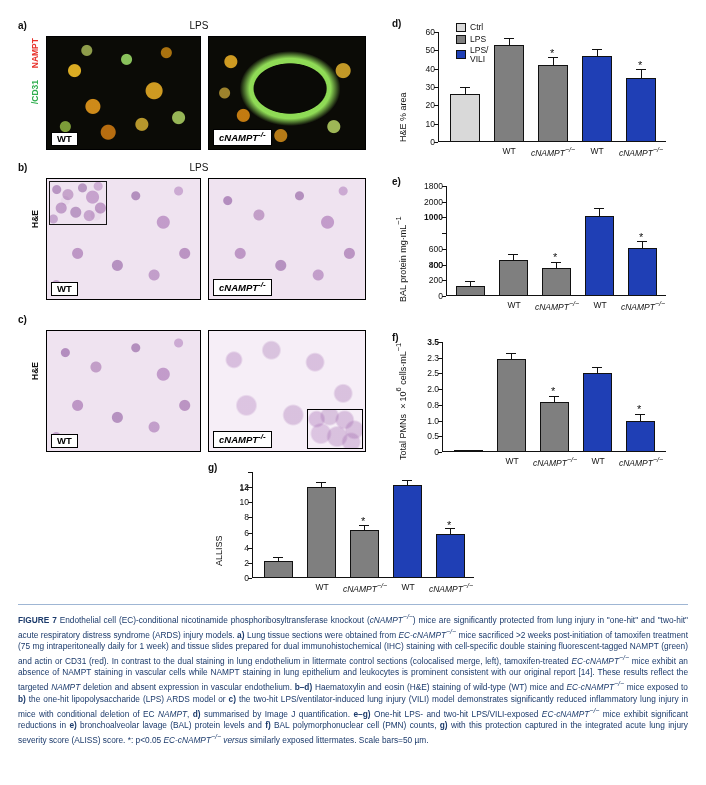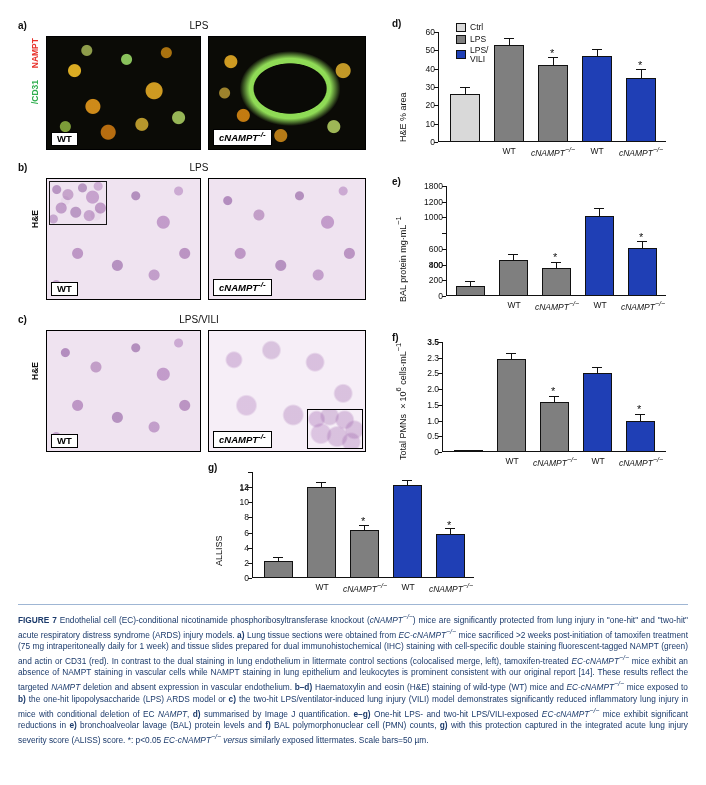--- a/index.html
+++ b/index.html
@@ -159,21 +159,20 @@
     </div>
     <div class="micro he-img" style="left:190px; top:16px; width:158px; height:122px;">
       <div class="img-tag">
         <span style="font-style:italic;">cNAMPT</span><sup style="font-style:italic;">-/-</sup>
       </div>
     </div>
   </div>
 
   <div class="micro-wrap" style="left:18px; top:314px; width:350px; height:140px;">
     <div class="panel-label" style="position:absolute; left:0; top:0;">c)</div>
-    <div class="small-title" style="position:absolute; left:16px; top:0; width:330px;">LPS/VILI</div>
     <div class="vert" style="position:absolute; left:12px; top:48px; font-size:8.5px; font-weight:700;">H&amp;E</div>
 
     <div class="micro he-img" style="left:28px; top:16px; width:155px; height:122px;">
       <div class="img-tag">WT</div>
     </div>
     <div class="micro he-img open" style="left:190px; top:16px; width:158px; height:122px;">
       <div class="inset he-img open" style="right:2px; bottom:2px; width:56px; height:40px;"></div>
       <div class="img-tag">
         <span style="font-style:italic;">cNAMPT</span><sup style="font-style:italic;">-/-</sup>
       </div>
@@ -259,23 +258,23 @@
         <div class="ticklabel" style="top:110px;">0</div>
       <div class="tick" style="top:94.3px;"></div>
         <div class="ticklabel" style="top:94.3px;">200</div>
       <div class="tick" style="top:78.6px;"></div>
         <div class="ticklabel" style="top:78.6px;">400</div>
       <div class="tick" style="top:62.9px;"></div>
         <div class="ticklabel" style="top:62.9px;">600</div>
       <div class="tick" style="top:47.1px;"></div>
         <div class="ticklabel" style="top:47.1px;margin-top:32px;">800</div>
       <div class="tick" style="top:31.4px;"></div>
-        <div class="ticklabel" style="top:31.4px;">1000</div>
+        <div class="ticklabel" style="top:31.4px;font-weight:bold;">1000</div>
       <div class="tick" style="top:15.7px;"></div>
-        <div class="ticklabel" style="top:15.7px;">1200</div>
+        <div class="ticklabel" style="top:15.7px;">2000</div>
       <div class="tick" style="top:0;"></div>
         <div class="ticklabel" style="top:0;">1800</div>
 
       <div class="bar" style="left:10px; width:29px; height:10.2px; background:#7f7f7f;"></div>
       <div class="errbar" style="left:24px; bottom:10.2px; height:4px;"></div>
         <div class="errcap" style="left:19px; bottom:14.2px; width:10px;"></div>
 
       <div class="bar" style="left:53px; width:29px; height:36.1px; background:#7f7f7f;"></div>
       <div class="errbar" style="left:67px; bottom:36.1px; height:5px;"></div>
         <div class="errcap" style="left:62px; bottom:41.1px; width:10px;"></div>
@@ -309,21 +308,21 @@
       <div class="axis-line" style="left:0; top:0; width:1px; height:110px;"></div>
       <div class="axis-line" style="left:0; bottom:0; width:224px; height:1px;"></div>
 
       <div class="tick" style="top:110px;"></div>
         <div class="ticklabel" style="top:110px;">0</div>
       <div class="tick" style="top:94.3px;"></div>
         <div class="ticklabel" style="top:94.3px;">0.5</div>
       <div class="tick" style="top:78.6px;"></div>
         <div class="ticklabel" style="top:78.6px;">1.0</div>
       <div class="tick" style="top:62.9px;"></div>
-        <div class="ticklabel" style="top:62.9px;">1.5</div>
+        <div class="ticklabel" style="top:62.9px;">0.8</div>
       <div class="tick" style="top:47.1px;"></div>
         <div class="ticklabel" style="top:47.1px;">2.0</div>
       <div class="tick" style="top:31.4px;"></div>
         <div class="ticklabel" style="top:31.4px;">2.5</div>
       <div class="tick" style="top:15.7px;"></div>
         <div class="ticklabel" style="top:15.7px;">2.3</div>
       <div class="tick" style="top:0;"></div>
         <div class="ticklabel" style="top:0;font-weight:bold;">3.5</div>
 
       <div class="bar" style="left:12px; width:29px; height:2.2px; background:#7f7f7f;"></div>

